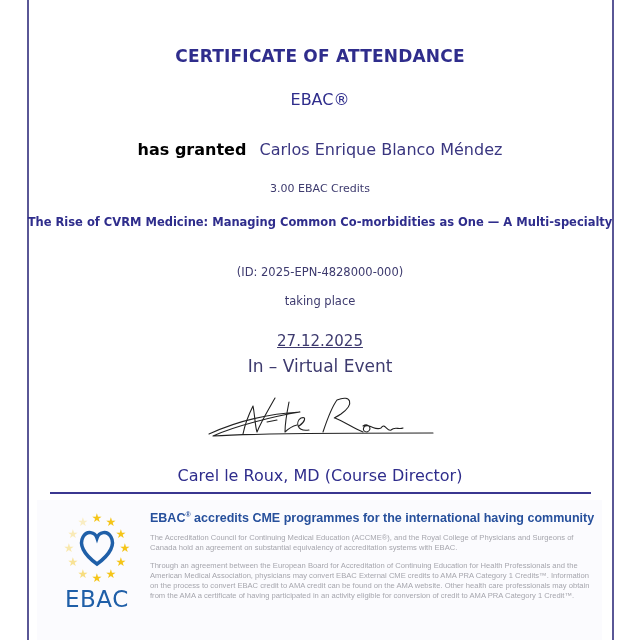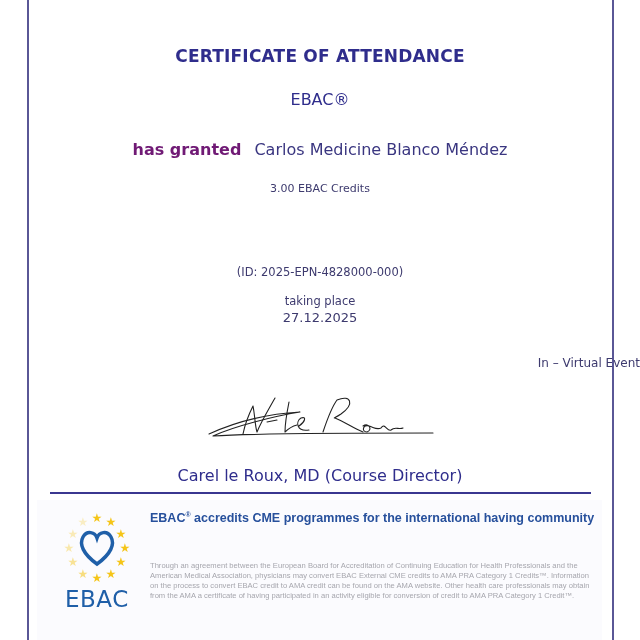--- a/index.html
+++ b/index.html
@@ -2,28 +2,28 @@
 <html><head>
   <meta charset="utf-8">
   <style>
     html, body { margin: 0; padding: 0; background: #ffffff; }
     body { width: 640px; height: 640px; position: relative; overflow: hidden; font-family: "DejaVu Sans", sans-serif; color: #2e2a7a; }
     .frame { position: absolute; left: 27px; top: -2px; width: 583px; height: 650px; border-left: 2px solid #5a5796; border-right: 2px solid #5a5796; }
     .line { position: absolute; left: 0; width: 640px; text-align: center; }
     .title { top: 46px; font-size: 17px; font-weight: bold; color: #2f2d8c; letter-spacing: 0.2px; }
     .org { top: 90px; font-size: 16px; color: #2f2d8c; }
     .granted { top: 140px; font-size: 16px; }
-    .granted .lbl { font-weight: bold; color: #701a75; margin-right: 8px; margin-top: 48px; }
+    .granted .lbl { font-weight: bold; color: #000000; margin-right: 8px; margin-top: 48px; }
     .granted .name { color: #3a3680; }
     .credits { top: 182px; font-size: 11px; color: #3d3a6e; }
     .event { top: 213px; font-size: 11.5px; font-weight: bold; color: #2f2d8c; line-height: 18px; }
     .eid { top: 265px; font-size: 11.5px; color: #3d3a6e; }
     .taking { top: 294px; font-size: 11.5px; color: #3d3a6e; }
-    .date { top: 310px; font-size: 13px; color: #3d3a6e; }
-    .loc { top: 356px; font-size: 12px; color: #3d3a6e; text-align: right; }
+    .date { top: 332px; font-size: 15px; color: #3d3a6e; text-decoration: underline; }
+    .loc { top: 356px; font-size: 17px; color: #3d3a6e; }
     .sig { position: absolute; left: 205px; top: 392px; width: 235px; height: 50px; }
     .director { top: 466px; font-size: 16px; color: #2f2d8c; }
     .rule { position: absolute; left: 50px; top: 492px; width: 541px; height: 2px; background: #3b3890; }
     .footer { position: absolute; left: 37px; top: 500px; width: 565px; height: 140px; background: #fbfbfe; }
     .logo { position: absolute; left: 24px; top: 4px; width: 78px; height: 110px; }
     .logo-text { position: absolute; left: 28px; top: 86px; font-size: 23px; color: #1f5fa8; letter-spacing: 0.5px; }
     .acc-title { position: absolute; left: 113px; top: 11px; font-family: "Liberation Sans", sans-serif; font-size: 12.5px; font-weight: bold; color: #27509c; white-space: nowrap; }
     .acc-title sup { font-size: 7px; }
     .acc-p { position: absolute; left: 113px; font-family: "Liberation Sans", sans-serif; font-size: 7.6px; line-height: 10px; color: #a6a6ad; width: 440px; }
     .p1 { top: 33px; }
@@ -32,26 +32,27 @@
 </head>
 <body>
 
 <div class="frame"></div>
 
 <div class="line title">CERTIFICATE OF ATTENDANCE</div>
 <div class="line org">EBAC®</div>
 
 <div class="line granted">
   <span class="lbl">has granted</span>
-  <span class="name">Carlos Medicine Blanco Méndez</span>
+  <span class="name">Carlos Enrique Blanco Méndez</span>
 </div>
 
 <div class="line credits">3.00 EBAC Credits</div>
 
 <div class="line event">
+  <div>The Rise of CVRM Medicine: Managing Common Co-morbidities as One — A Multi-specialty</div>
 </div>
 
 <div class="line eid">(ID: 2025-EPN-4828000-000)</div>
 <div class="line taking">taking place</div>
 <div class="line date">27.12.2025</div>
 <div class="line loc">In – Virtual Event</div>
 
 <svg class="sig" viewBox="0 0 235 50" fill="none" stroke="#222" stroke-width="1.1" stroke-linecap="round" stroke-linejoin="round">
   <path d="M4 42 C 30 30, 60 22, 95 20 C 70 24, 30 34, 8 44 C 40 42, 150 41, 228 41"></path>
   <path d="M48 14 C 44 22, 40 32, 38 42 M48 14 C 50 24, 50 34, 52 40 C 56 30, 62 20, 70 6"></path>
@@ -80,14 +81,15 @@
       <text x="12" y="62" font-size="12" text-anchor="middle" font-family="DejaVu Sans, sans-serif" opacity="0.45">★</text>
       <text x="8" y="48" font-size="12" text-anchor="middle" font-family="DejaVu Sans, sans-serif" opacity="0.35">★</text>
       <text x="12" y="34" font-size="12" text-anchor="middle" font-family="DejaVu Sans, sans-serif" opacity="0.3">★</text>
       <text x="22" y="22" font-size="12" text-anchor="middle" font-family="DejaVu Sans, sans-serif" opacity="0.25">★</text>
     </g>
     <path d="M36 60 C 22 50, 18 40, 22 33 C 26 26, 34 28, 36 34 C 38 28, 46 26, 50 33 C 54 40, 50 50, 36 60 Z" fill="none" stroke="#1f5fa8" stroke-width="3.5"></path>
   </svg>
   <div class="logo-text">EBAC</div>
 
   <div class="acc-title"><span>EBAC</span><sup>®</sup><span> accredits CME programmes for the international having community</span></div>
+  <div class="acc-p p1">The Accreditation Council for Continuing Medical Education (ACCME®), and the Royal College of Physicians and Surgeons of Canada hold an agreement on substantial equivalency of accreditation systems with EBAC.</div>
   <div class="acc-p p2">Through an agreement between the European Board for Accreditation of Continuing Education for Health Professionals and the American Medical Association, physicians may convert EBAC External CME credits to AMA PRA Category 1 Credits™. Information on the process to convert EBAC credit to AMA credit can be found on the AMA website. Other health care professionals may obtain from the AMA a certificate of having participated in an activity eligible for conversion of credit to AMA PRA Category 1 Credit™.</div>
 </div>
 
 </body></html>

